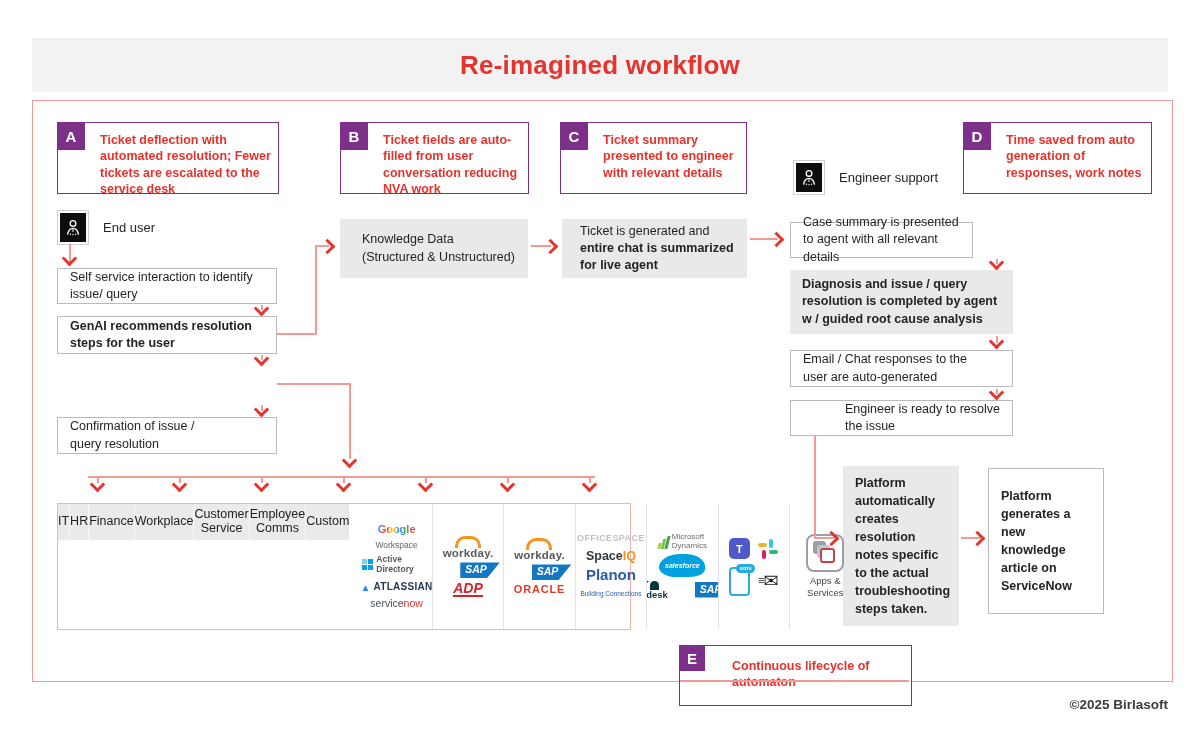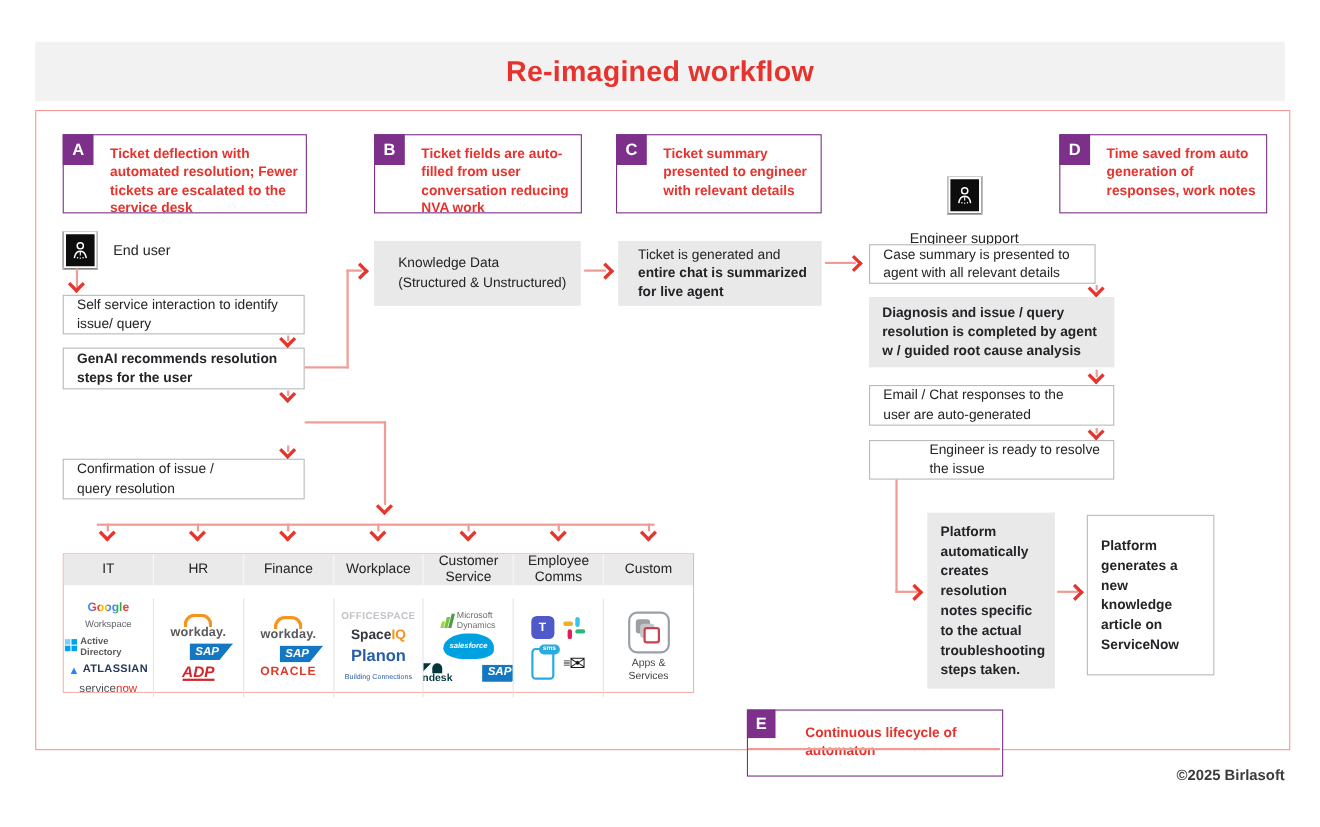--- a/index.html
+++ b/index.html
@@ -33,21 +33,21 @@
   .gbox{background:var(--graybox);border:none;}
   .bold{font-weight:bold;}
   
   .lh{height:2px;background:var(--line);}
   .lv{width:2px;background:var(--line);}
   .chev{width:8px;height:8px;border-right:3.5px solid var(--arrow);border-bottom:3.5px solid var(--arrow);}
   .cd{transform:rotate(45deg);}
   .cr{transform:rotate(-45deg);}
   
   .tbl{left:57px;top:503px;width:574px;height:127px;border:1px solid #f0b3ae;background:#fff;
-       display:flex;flex-direction:column;box-sizing:border-box;gap:12px;}
+       display:flex;flex-direction:row;box-sizing:border-box;gap:12px;}
   .thead{display:flex;height:36px;background:#eaeaeb;}
   .th{flex:1;display:flex;align-items:center;justify-content:center;text-align:center;
       font-size:12.5px;line-height:1.1;color:#222;border-right:1px solid #f8f8f8;}
   .th:last-child{border-right:none;}
   .tbody{display:flex;flex:1;}
   .td{flex:1;border-right:1px solid #e4e4e4;display:flex;flex-direction:column;align-items:center;
       justify-content:center;gap:3px;padding:3px 1px;overflow:hidden;}
   .td:last-child{border-right:none;}
   .lrow{display:flex;align-items:center;gap:3px;}
   
@@ -144,21 +144,21 @@
         <path d="M5.5 21c.8-5 3.4-7.5 6.5-7.5s5.7 2.5 6.5 7.5" fill="none" stroke="#fff" stroke-width="1.6"></path>
         <path d="M12 14v4" stroke="#fff" stroke-width="1.2"></path>
         <circle cx="9" cy="20.5" r="0.8" fill="#fff"></circle>
           <circle cx="12" cy="21" r="0.8" fill="#fff"></circle>
           <circle cx="15" cy="20.5" r="0.8" fill="#fff"></circle>
       </svg>
     </span>
     <span class="actor-label">End user</span>
   </div>
 
-  <div class="abs actor" style="left:827px;top:160px;flex-direction:column;">
+  <div class="abs actor" style="left:793px;top:160px;">
     <span class="persona">
       <svg viewBox="0 0 24 26" width="20" height="22" aria-hidden="true">
         <circle cx="12" cy="7.5" r="3.4" fill="none" stroke="#fff" stroke-width="1.6"></circle>
         <path d="M5.5 21c.8-5 3.4-7.5 6.5-7.5s5.7 2.5 6.5 7.5" fill="none" stroke="#fff" stroke-width="1.6"></path>
         <path d="M12 14v4" stroke="#fff" stroke-width="1.2"></path>
         <circle cx="9" cy="20.5" r="0.8" fill="#fff"></circle>
           <circle cx="12" cy="21" r="0.8" fill="#fff"></circle>
           <circle cx="15" cy="20.5" r="0.8" fill="#fff"></circle>
       </svg>
     </span>
@@ -181,21 +181,21 @@
       <span style="display:block;">(Structured &amp; Unstructured)</span>
     </span>
   </div>
   <div class="abs wbox gbox" style="left:562px;top:219px;width:185px;height:59px;padding-left:18px;">
     <span style="max-width:160px;">
       <span>Ticket is generated and</span>
       <span class="bold">entire chat is summarized for live agent</span>
     </span>
   </div>
 
-  <div class="abs wbox" style="left:790px;top:222px;width:206px;height:36px;">
+  <div class="abs wbox" style="left:790px;top:222px;width:183px;height:36px;">
       <span>Case summary is presented to agent with all relevant details</span>
     </div>
   <div class="abs wbox gbox bold" style="left:790px;top:270px;width:223px;height:64px;">
       <span>Diagnosis and issue / query resolution is completed by agent w / guided root cause analysis</span>
     </div>
   <div class="abs wbox" style="left:790px;top:350px;width:223px;height:37px;">
       <span style="max-width:175px;">Email / Chat responses to the user are auto-generated</span>
     </div>
   <div class="abs wbox" style="left:790px;top:400px;width:223px;height:36px;">
       <span style="max-width:170px;margin-left:42px;">Engineer is ready to resolve the issue</span>

